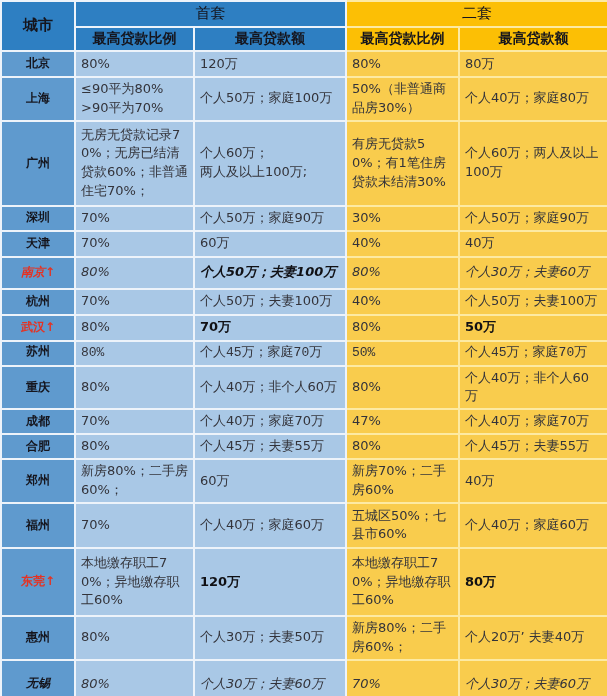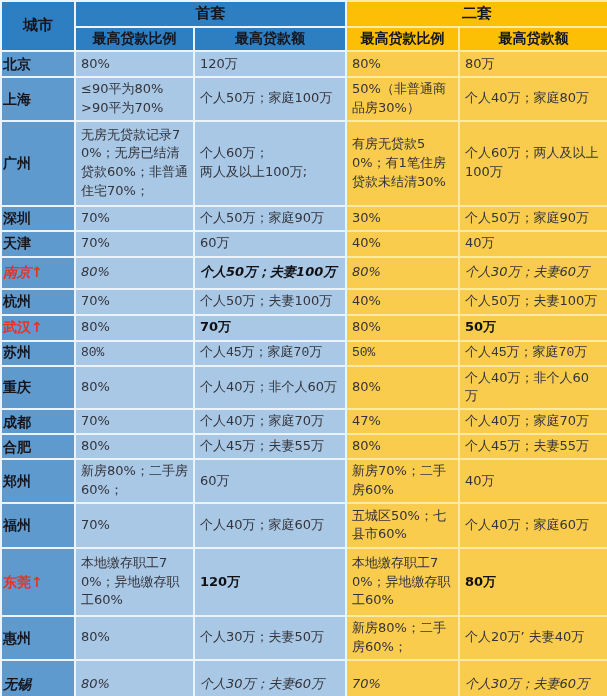--- a/index.html
+++ b/index.html
@@ -29,28 +29,28 @@
     word-break:break-all;
     white-space:pre-line;
     line-height:1.45;
   }
   
   th.corner{
     background:var(--header-blue);color:var(--text-dark);
     font-size:15px;font-weight:bold;text-align:center;
     border:2px solid var(--border-blue);
   }
-  th.grp{font-size:15px;font-weight:bold;text-align:center;color:var(--text-dark);}
+  th.grp{font-size:15px;font-weight:normal;text-align:center;color:var(--text-dark);}
   th.sub{font-size:14px;font-weight:bold;text-align:center;color:var(--text-dark);font-family:Liberation Serif, serif;}
   th.blue-h{background:var(--header-blue);border:2px solid var(--border-blue);}
   th.gold-h{background:var(--header-gold);border:2px solid var(--border-gold);}
   
   td.city{
     background:var(--city-blue);color:var(--text-dark);
-    font-size:14px;font-weight:bold;
+    font-size:12px;font-weight:bold;text-align:center;
     border:2px solid var(--border-blue);
   }
   td.city.red{color:var(--red-city);}
   td.d{
     font-size:13px;color:var(--text-data);
     text-align:left;padding:2px 5px;
     border-width:2px;border-style:solid;
   }
   td.d.blue{background:var(--data-blue);border-color:var(--border-blue);}
   td.d.gold{background:var(--data-gold);border-color:var(--border-gold);}

